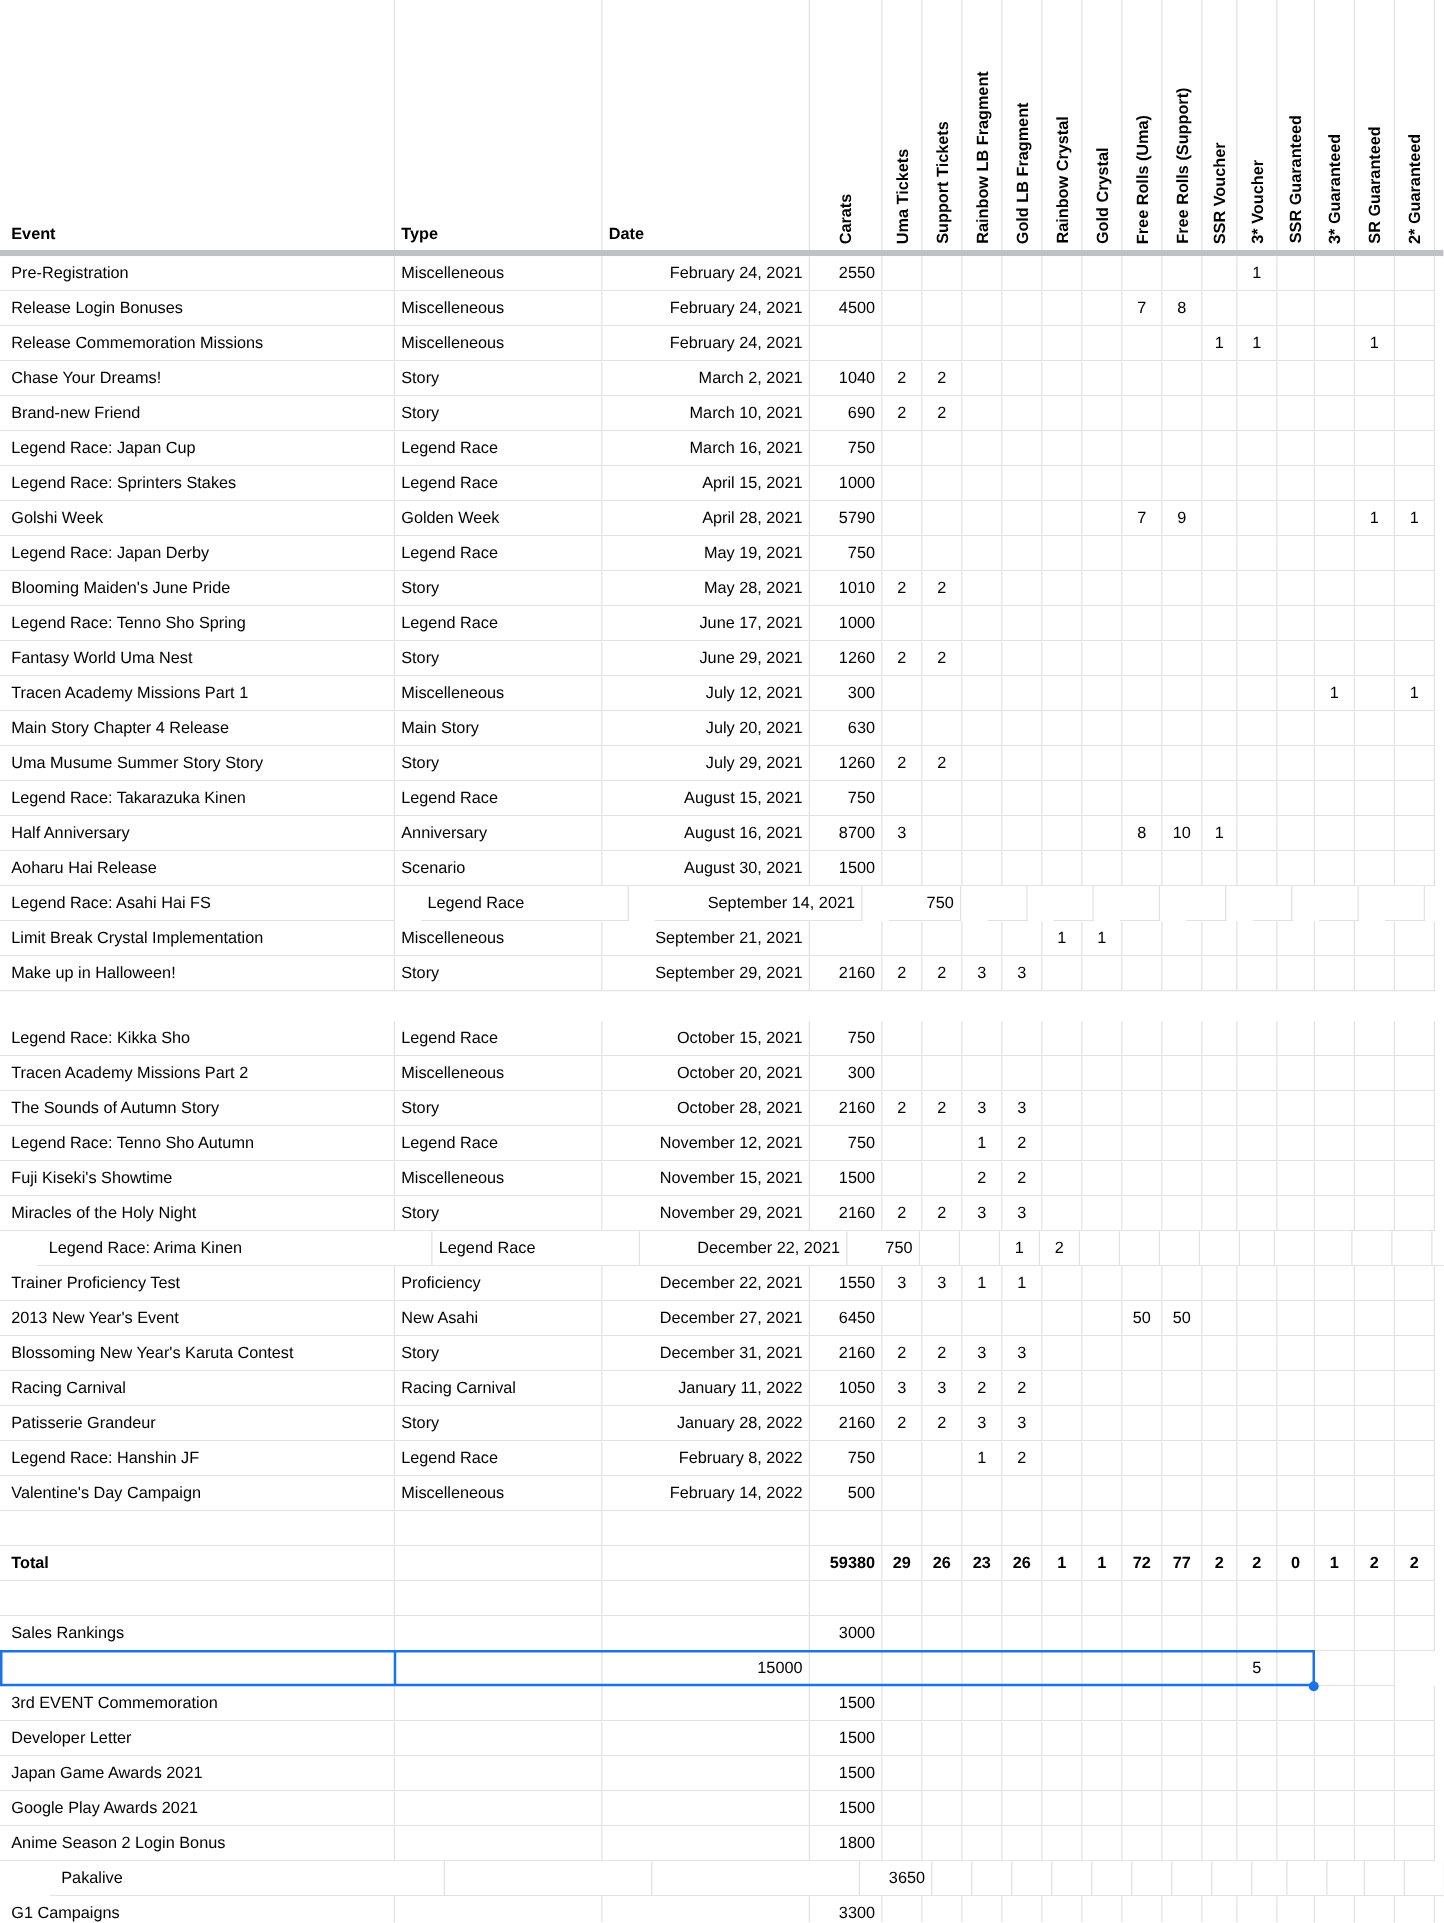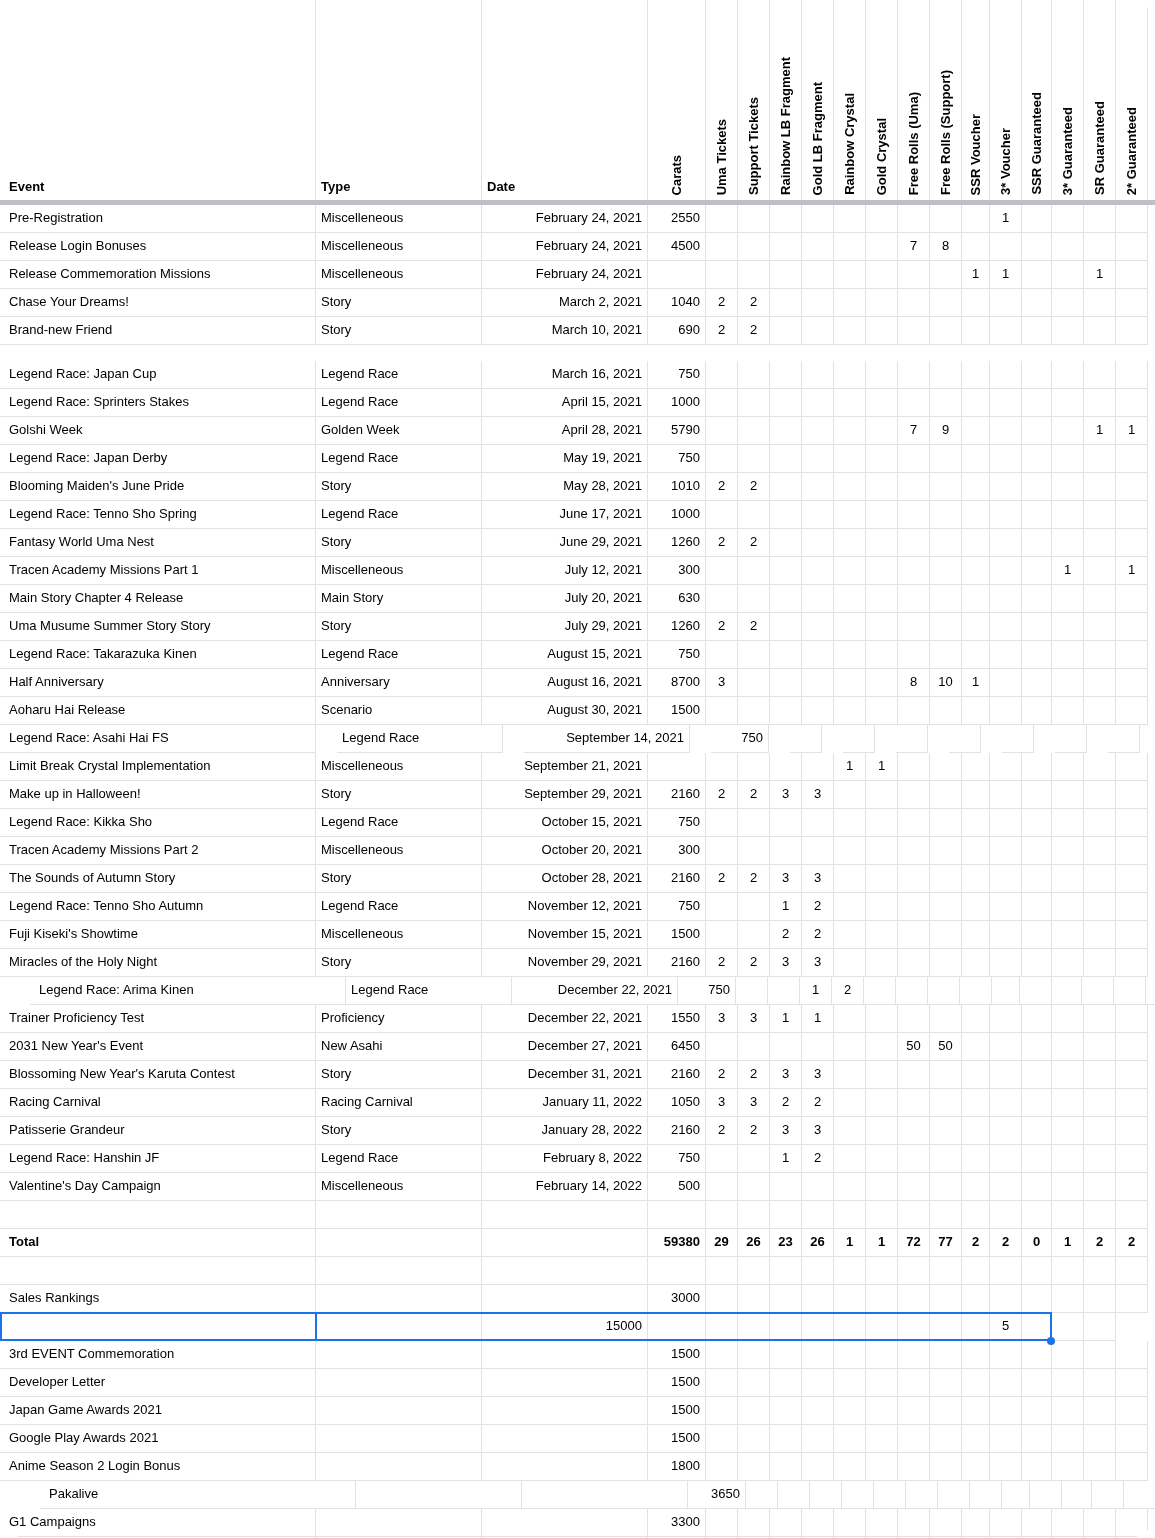--- a/index.html
+++ b/index.html
@@ -1,19 +1,19 @@
 <!DOCTYPE html>
 <html style="--sel: #1a73e8; --grid: #e2e2e2;"><head>
 <meta charset="utf-8">
 <style>
   :root{ --sel:#1a73e8; --grid:#e2e2e2; }
   *{ box-sizing:border-box; margin:0; padding:0; }
   html,body{ background:#fff; }
   body{ font-family:"Liberation Sans", sans-serif; font-size:13px; color:#000; }
-  #sheet{ position:relative; width:1155px; height:1538px; background:#fff; overflow:hidden;border-radius:26px; }
+  #sheet{ position:relative; width:1155px; height:1538px; background:#fff; overflow:hidden; }
 
   
   #header-row{ display:grid; height:200px; background:#fff; }
   .hcell{ border-right:1px solid var(--grid); display:flex; align-items:flex-end; justify-content:flex-start; overflow:hidden; }
   .hcell.rotcell{ justify-content:center; }
   .hlabel{ font-weight:700; padding:0 5px 6px 5px; white-space:nowrap; }
   #header-row .hcell:first-child .hlabel{ padding-left:9px; }
   .rot{ writing-mode:vertical-rl; transform:rotate(180deg); font-weight:700; white-space:nowrap; margin-bottom:5px; }
 
   
@@ -190,21 +190,21 @@
         <div class="cell center"></div>
         <div class="cell center"></div>
         <div class="cell center"></div>
         <div class="cell center"></div>
         <div class="cell center"></div>
         <div class="cell center"></div>
         <div class="cell center"></div>
         <div class="cell center"></div>
         <div class="cell center"></div>
       </div>
-      <div class="grid-row data" style="grid-template-columns: 316px 166px 166px 58px 32px 32px 32px 32px 32px 32px 32px 32px 28px 32px 30px 32px 32px 32px; margin-top: 16px;">
+      <div class="grid-row data" style="grid-template-columns: 316px 166px 166px 58px 32px 32px 32px 32px 32px 32px 32px 32px 28px 32px 30px 32px 32px 32px;">
         <div class="cell left event">Legend Race: Japan Cup</div>
         <div class="cell left">Legend Race</div>
         <div class="cell right">March 16, 2021</div>
         <div class="cell right">750</div>
         <div class="cell center"></div>
         <div class="cell center"></div>
         <div class="cell center"></div>
         <div class="cell center"></div>
         <div class="cell center"></div>
         <div class="cell center"></div>
@@ -510,21 +510,21 @@
         <div class="cell center"></div>
         <div class="cell center"></div>
         <div class="cell center"></div>
         <div class="cell center"></div>
         <div class="cell center"></div>
         <div class="cell center"></div>
         <div class="cell center"></div>
         <div class="cell center"></div>
         <div class="cell center"></div>
       </div>
-      <div class="grid-row data" style="grid-template-columns: 316px 166px 166px 58px 32px 32px 32px 32px 32px 32px 32px 32px 28px 32px 30px 32px 32px 32px;">
+      <div class="grid-row data" style="grid-template-columns: 316px 166px 166px 58px 32px 32px 32px 32px 32px 32px 32px 32px 28px 32px 30px 32px 32px 32px; margin-top: 24px;">
         <div class="cell left event">Legend Race: Kikka Sho</div>
         <div class="cell left">Legend Race</div>
         <div class="cell right">October 15, 2021</div>
         <div class="cell right">750</div>
         <div class="cell center"></div>
         <div class="cell center"></div>
         <div class="cell center"></div>
         <div class="cell center"></div>
         <div class="cell center"></div>
         <div class="cell center"></div>
@@ -671,21 +671,21 @@
         <div class="cell center"></div>
         <div class="cell center"></div>
         <div class="cell center"></div>
         <div class="cell center"></div>
         <div class="cell center"></div>
         <div class="cell center"></div>
         <div class="cell center"></div>
         <div class="cell center"></div>
       </div>
       <div class="grid-row data" style="grid-template-columns: 316px 166px 166px 58px 32px 32px 32px 32px 32px 32px 32px 32px 28px 32px 30px 32px 32px 32px;">
-        <div class="cell left event">2031 New Year's Event</div>
+        <div class="cell left event">2013 New Year's Event</div>
         <div class="cell left">New Asahi</div>
         <div class="cell right">December 27, 2021</div>
         <div class="cell right">6450</div>
         <div class="cell center"></div>
         <div class="cell center"></div>
         <div class="cell center"></div>
         <div class="cell center"></div>
         <div class="cell center"></div>
         <div class="cell center"></div>
         <div class="cell center">50</div>

